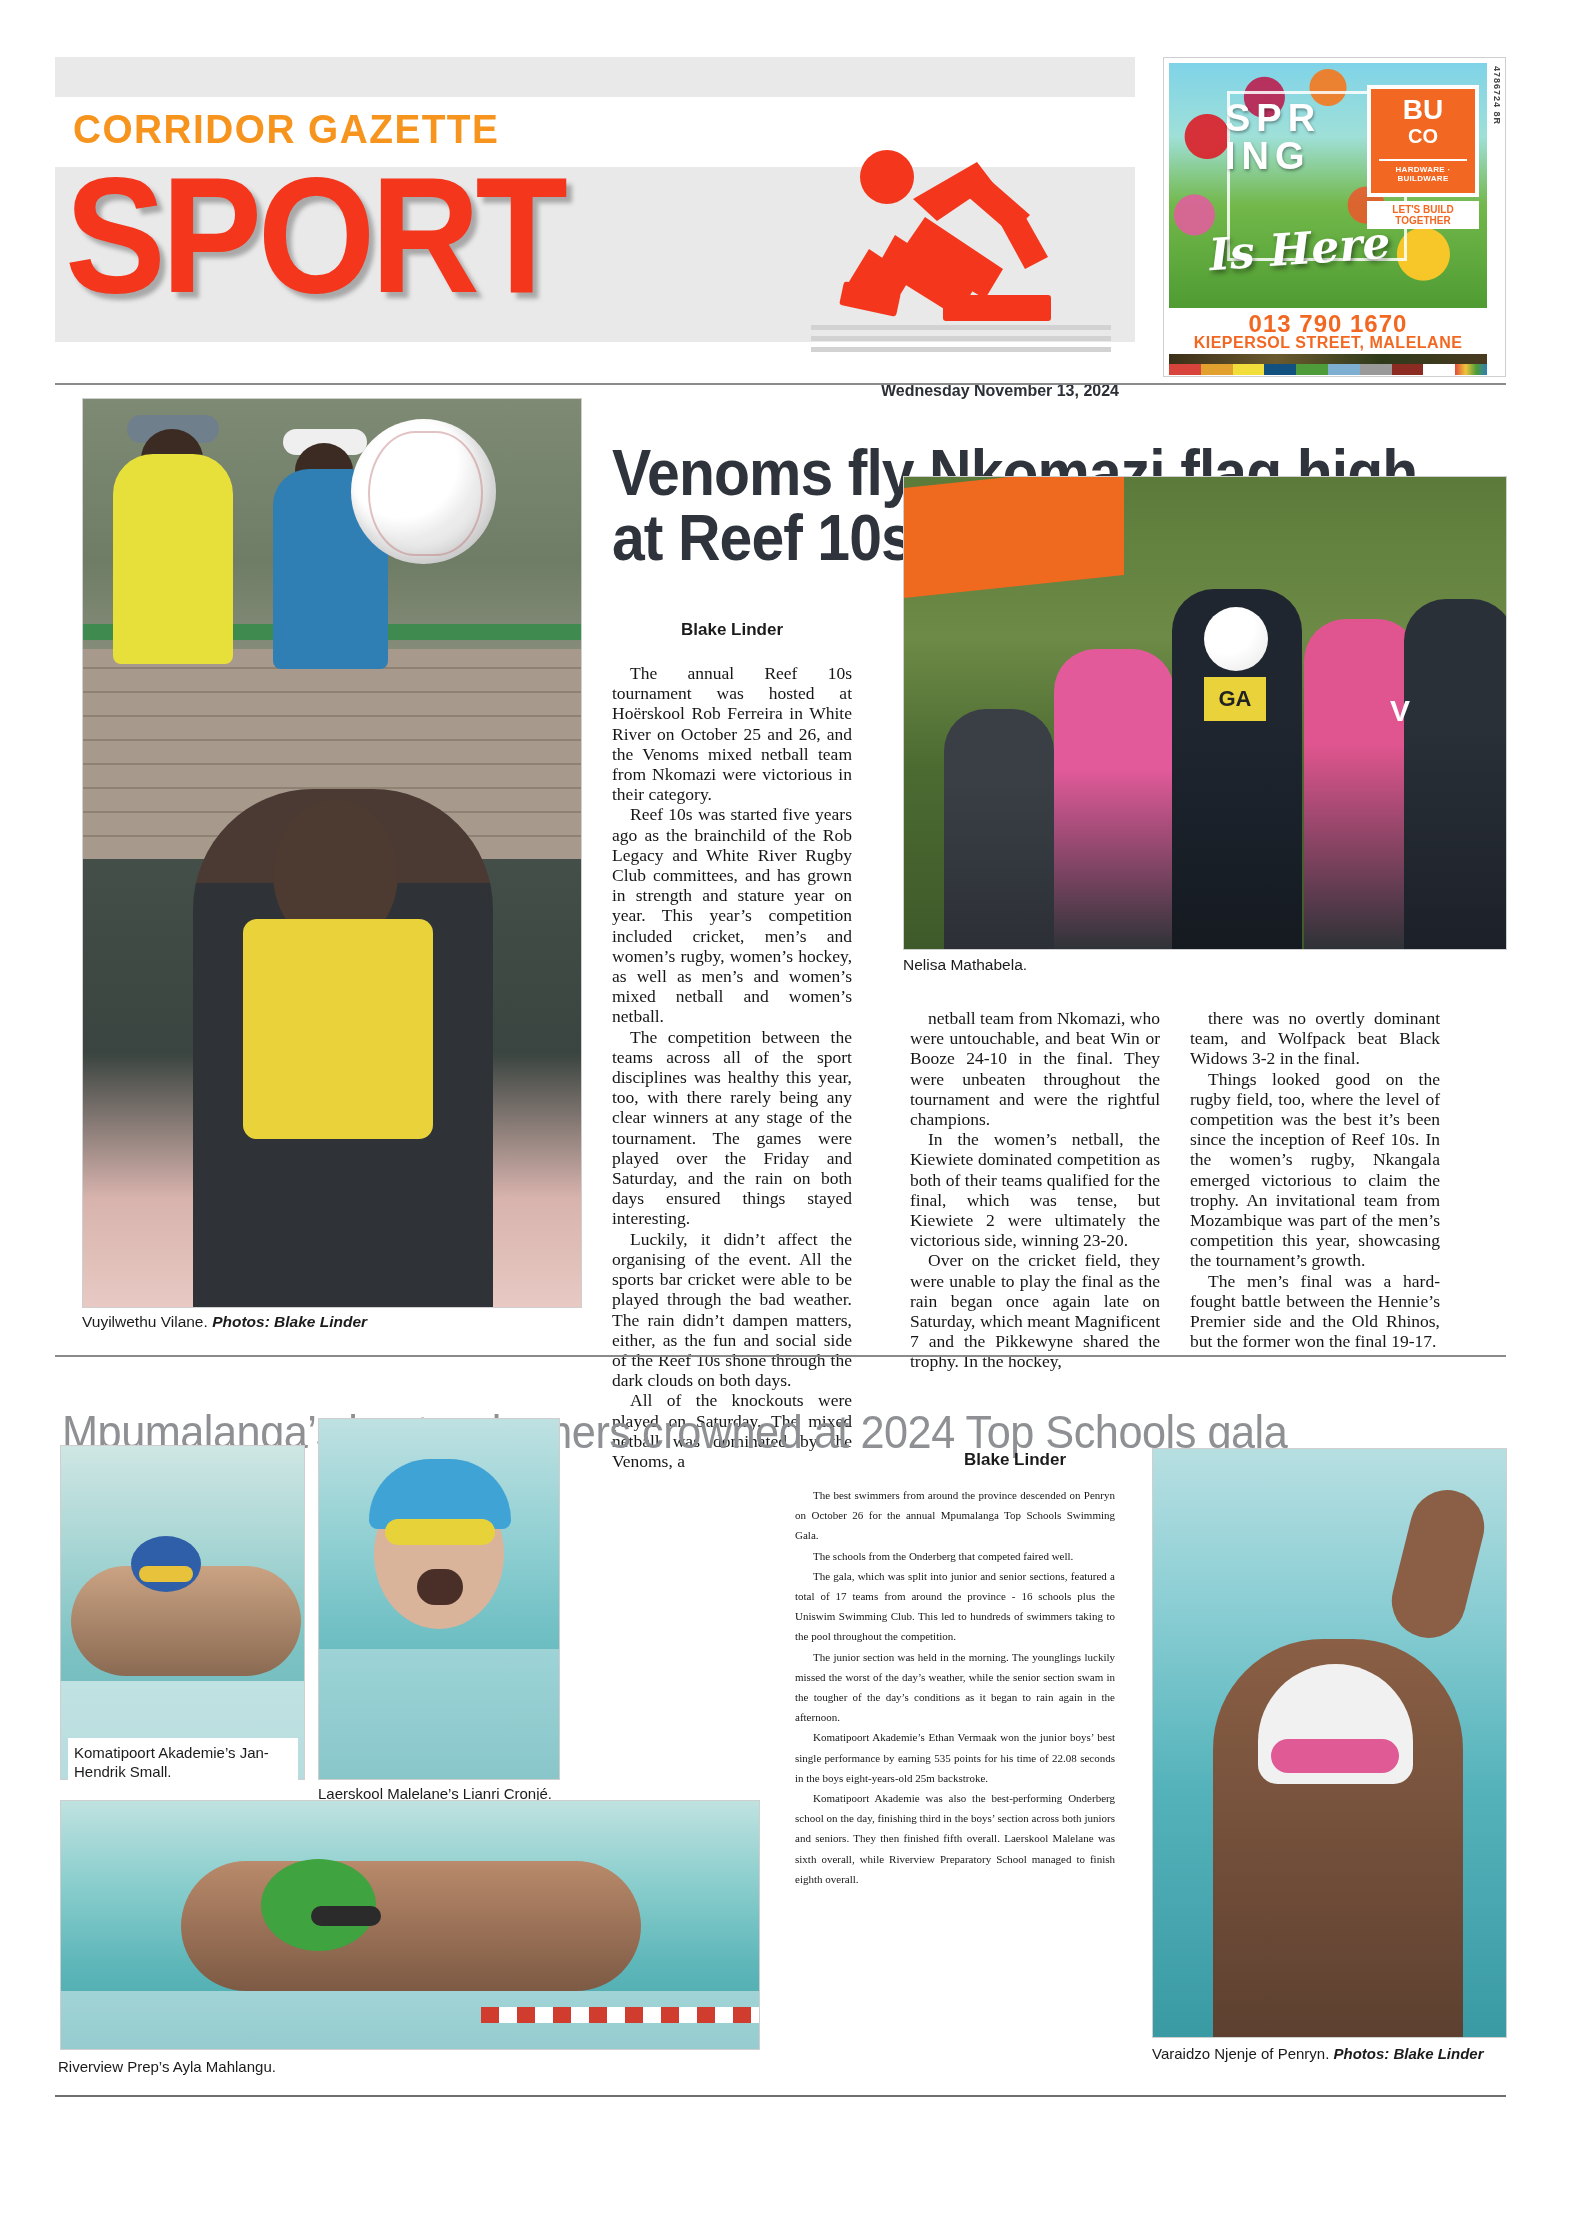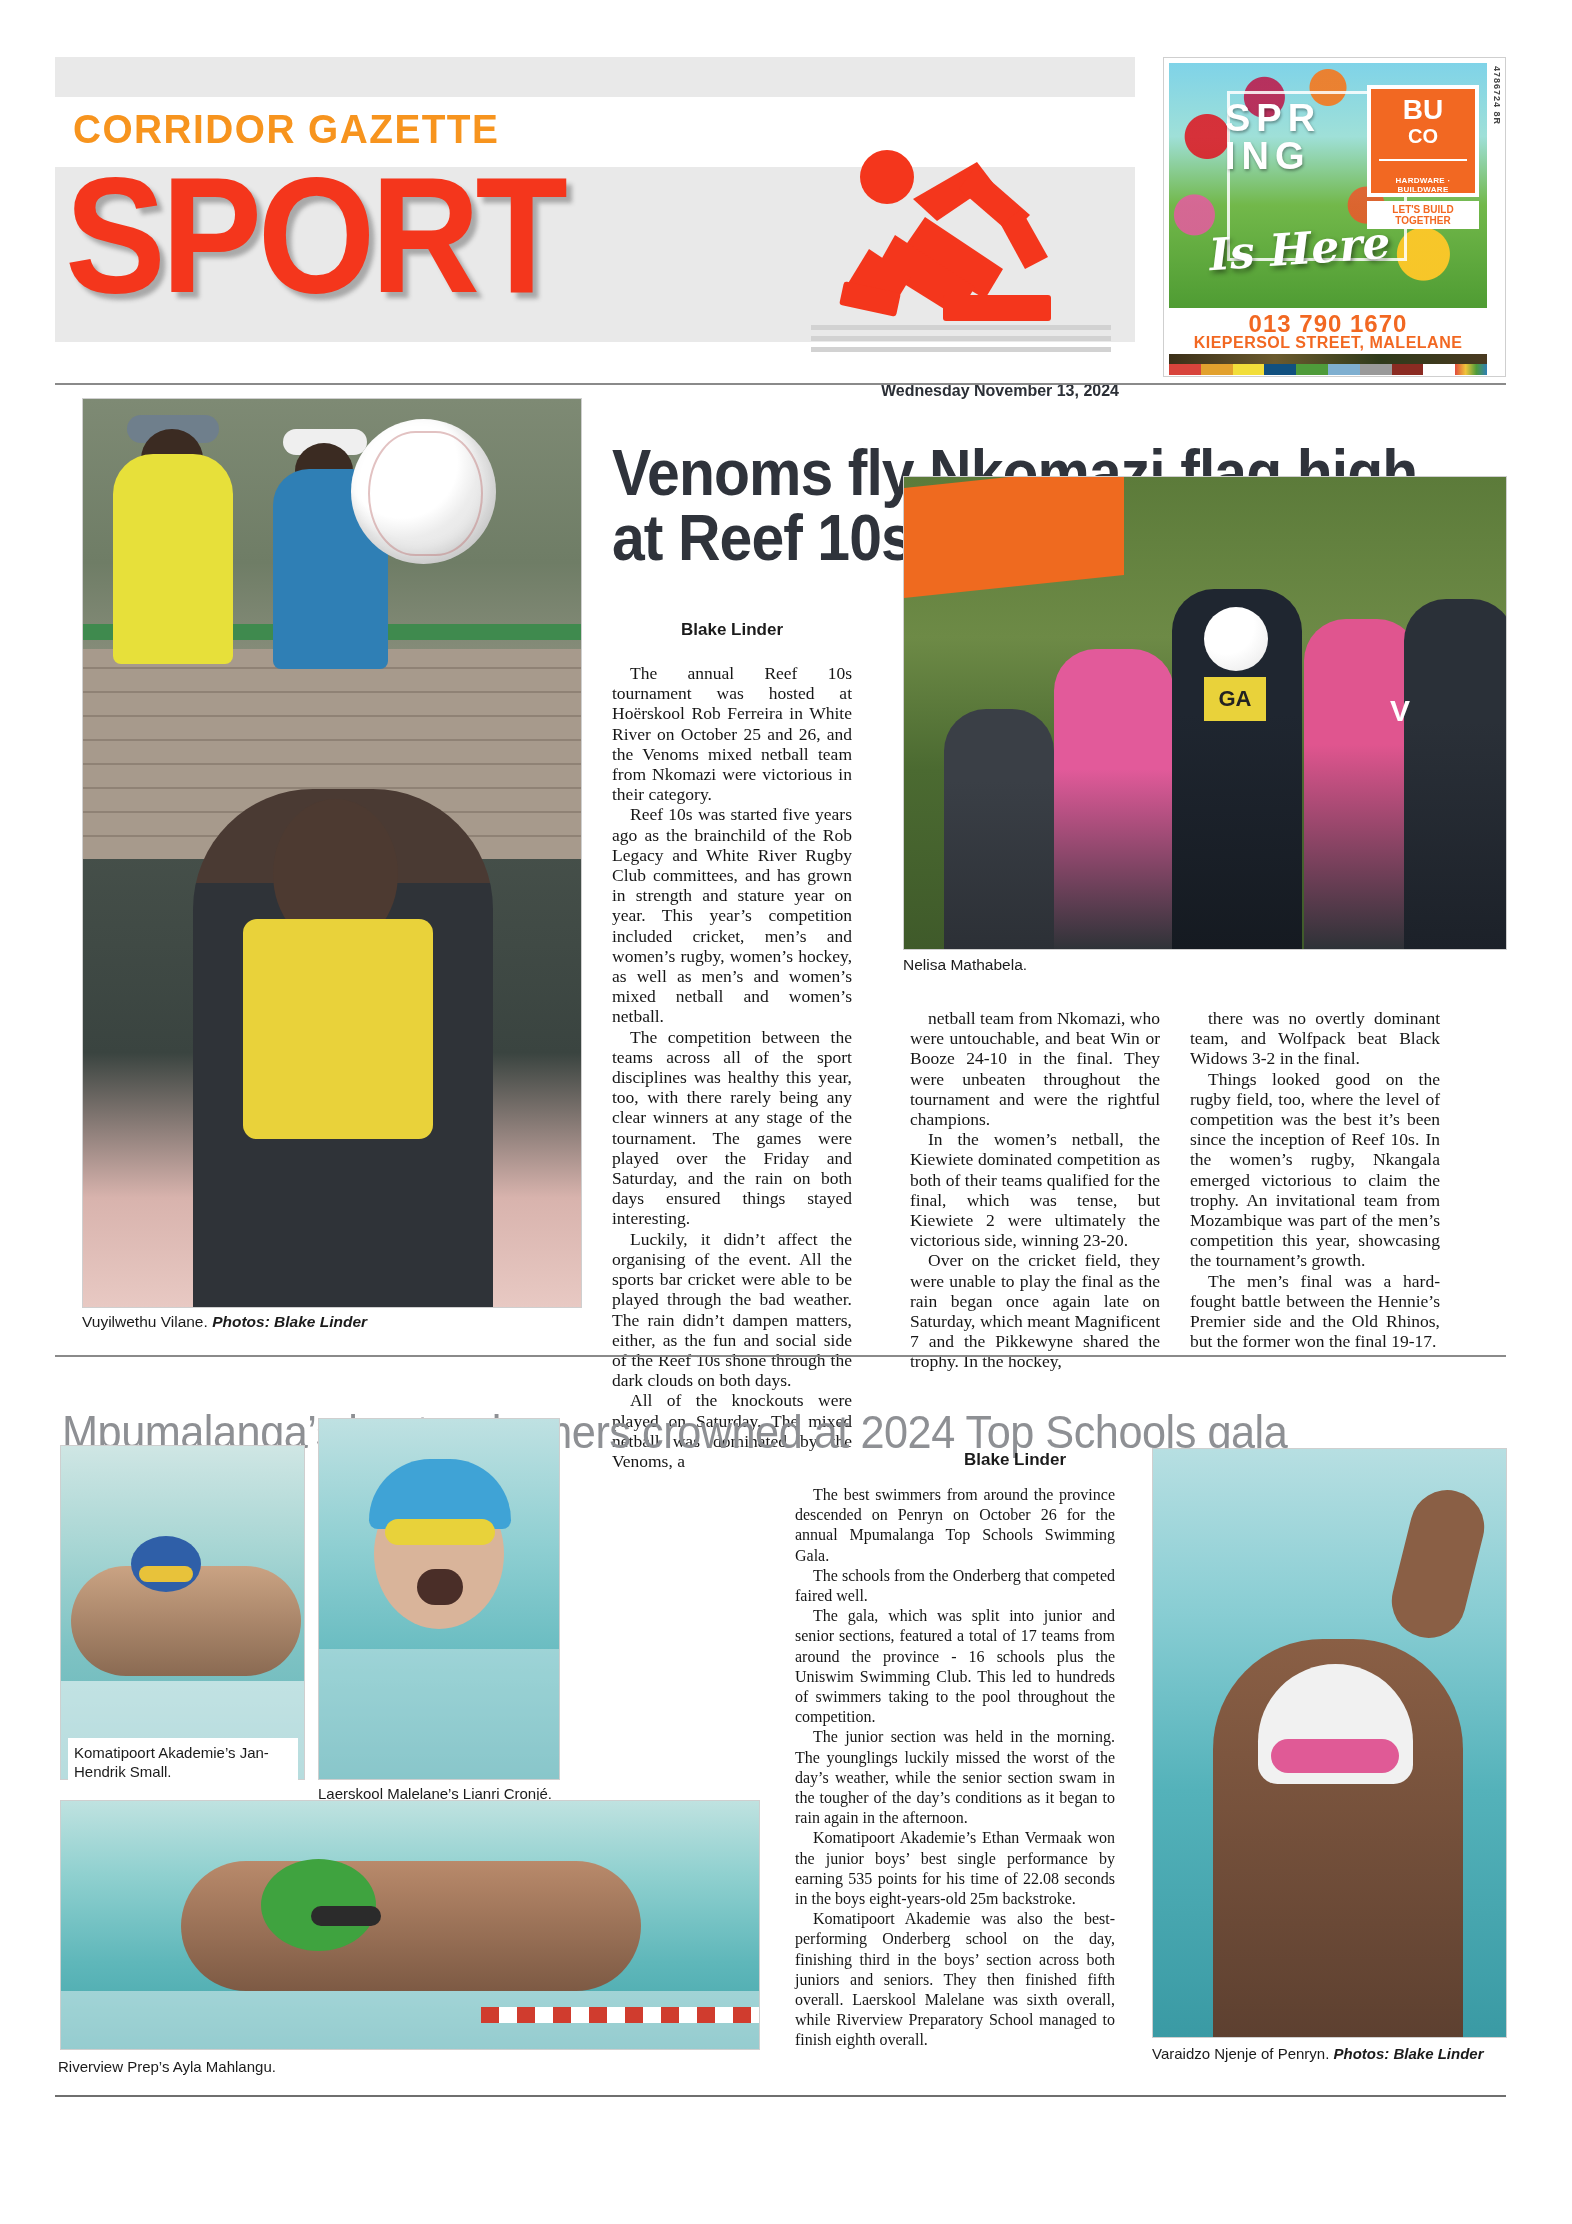--- a/index.html
+++ b/index.html
@@ -62,21 +62,21 @@
   .ad-frame { position:absolute; left:58px; top:28px; width:180px; height:170px; border:3px solid rgba(255,255,255,0.85); }
   .ad-spring { position:absolute; left:56px; top:36px; width:170px; color:#fff; font-weight:bold;
     font-size:38px; line-height:38px; letter-spacing:6px; text-shadow:1px 2px 3px rgba(0,0,0,0.35); }
   .ad-ishere { position:absolute; left:40px; top:160px; color:#fff; font-size:44px; font-style:italic;
     font-family:"DejaVu Serif", serif; font-weight:bold; text-shadow:2px 3px 5px rgba(0,0,0,0.45); transform:rotate(-4deg); }
   .buco-card { position:absolute; right:8px; top:22px; width:112px; height:112px; background:#fff; padding:4px; }
   .buco-inner { width:100%; height:100%; background:#F26822; position:relative; }
   .buco-bu { position:absolute; left:0; right:0; top:8px; text-align:center; color:#fff; font-weight:bold; font-size:28px; line-height:26px; }
   .buco-co { position:absolute; left:0; right:0; top:34px; text-align:center; color:#fff; font-weight:bold; font-size:20px; line-height:26px; }
   .buco-rule { position:absolute; left:8px; right:8px; top:70px; height:2px; background:#fff; }
-  .buco-tag { position:absolute; left:0; right:0; top:76px; text-align:center; color:#fff; font-size:8px; font-weight:bold; letter-spacing:0.3px;margin-top:11px; }
+  .buco-tag { position:absolute; left:0; right:0; top:76px; text-align:center; color:#fff; font-size:8px; font-weight:bold; letter-spacing:0.3px; }
   .buco-lbt { position:absolute; right:8px; top:138px; width:112px; text-align:center; background:#fff; color:#F26822; font-weight:bold; font-size:10px; padding:3px 2px; }
   .ad-phone { position:absolute; left:5px; top:252px; width:318px; text-align:center; color:#F26822; font-weight:bold; font-size:24px; letter-spacing:1px; }
   .ad-street { position:absolute; left:5px; top:276px; width:318px; text-align:center; color:#F26822; font-weight:bold; font-size:16px; letter-spacing:0.5px; }
   .ad-darkband { position:absolute; left:5px; top:296px; width:318px; height:10px; background:linear-gradient(90deg,#3b2f18,#6b5a2e,#2f3a1b,#4a3a20); }
   .ad-swatches { position:absolute; left:5px; top:306px; width:318px; height:11px; display:flex; }
   .ad-swatches span { flex:1; }
   .ad-code { position:absolute; right:3px; top:8px; font-size:9px; color:#444; letter-spacing:1px;
     writing-mode:vertical-rl; font-family:"Liberation Sans", sans-serif; font-weight:bold; }
 
   
@@ -162,21 +162,21 @@
     background:linear-gradient(180deg,#b7dfe2 0%,#88cdd3 28%,#54b2ba 58%,#3a9aa4 100%); }
   .cap-sw1 { position:absolute; left:68px; top:1738px; width:230px; background:#fff; padding:5px 6px;
     font-size:15px; line-height:19px; color:#1b1b1b; }
   .cap-sw2 { position:absolute; left:318px; top:1785px; width:260px; font-size:15px; color:#1b1b1b; }
   .cap-sw3 { position:absolute; left:58px; top:2058px; width:400px; font-size:15px; color:#1b1b1b; }
   .cap-sw4 { position:absolute; left:1152px; top:2044px; width:360px; font-size:15px; line-height:19px; color:#1b1b1b; }
   .cap-sw4 b { font-style:italic; }
 
   .byline2 { position:absolute; left:885px; top:1450px; width:260px; text-align:center;
     font-weight:bold; font-size:17px; color:#1b1b1b; }
-  .a2c { position:absolute; font-family:"Liberation Serif", serif; font-size:16px; line-height:20.2px; color:#161616; text-align:justify; }
+  .a2c { position:absolute; font-family:"Liberation Serif", serif; font-size:11px; line-height:20.2px; color:#161616; text-align:justify; }
   .a2c p { margin:0; text-indent:18px; }
   .a2-col1 { left:795px; top:1485px; width:320px; }
 
   .rule-foot { position:absolute; left:55px; top:2095px; width:1451px; height:2px; background:#6f6f6f; }
 
   
   .footer { position:absolute; left:55px; top:2114px; width:1451px; height:54px; background:#F7941E; }
   .footer-inner { position:absolute; left:53px; top:6px; width:1345px; height:42px; background:#fff; }
   .footer-text { position:absolute; left:14px; top:11px; font-size:17px; font-weight:bold; color:#111;
     transform:scaleX(0.93); transform-origin:left center; white-space:nowrap; }

